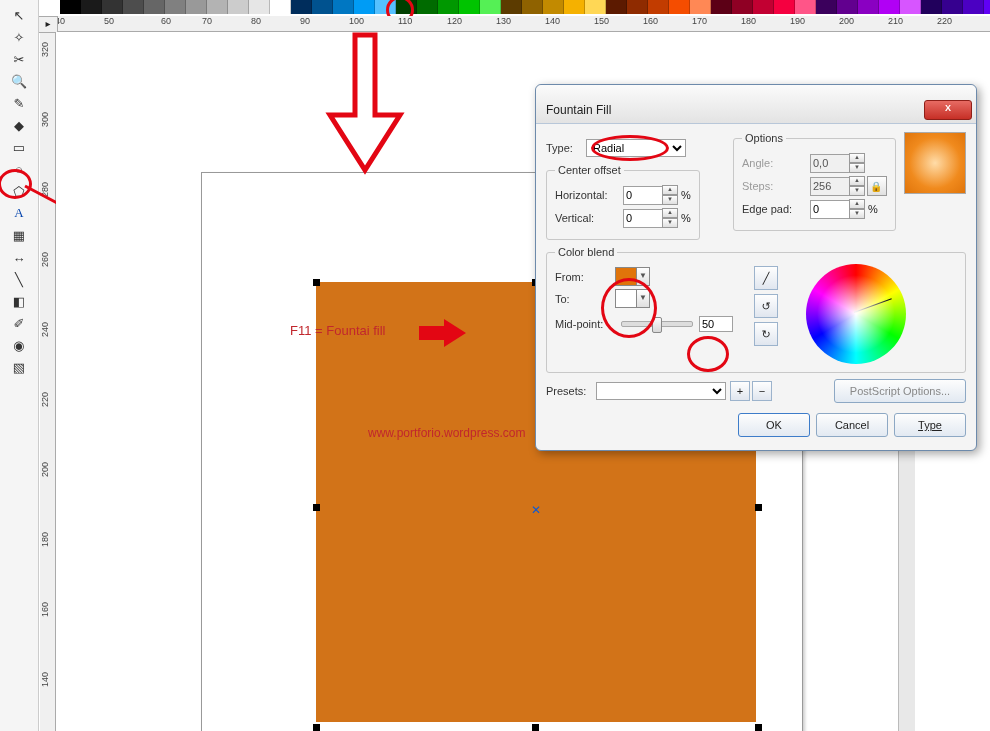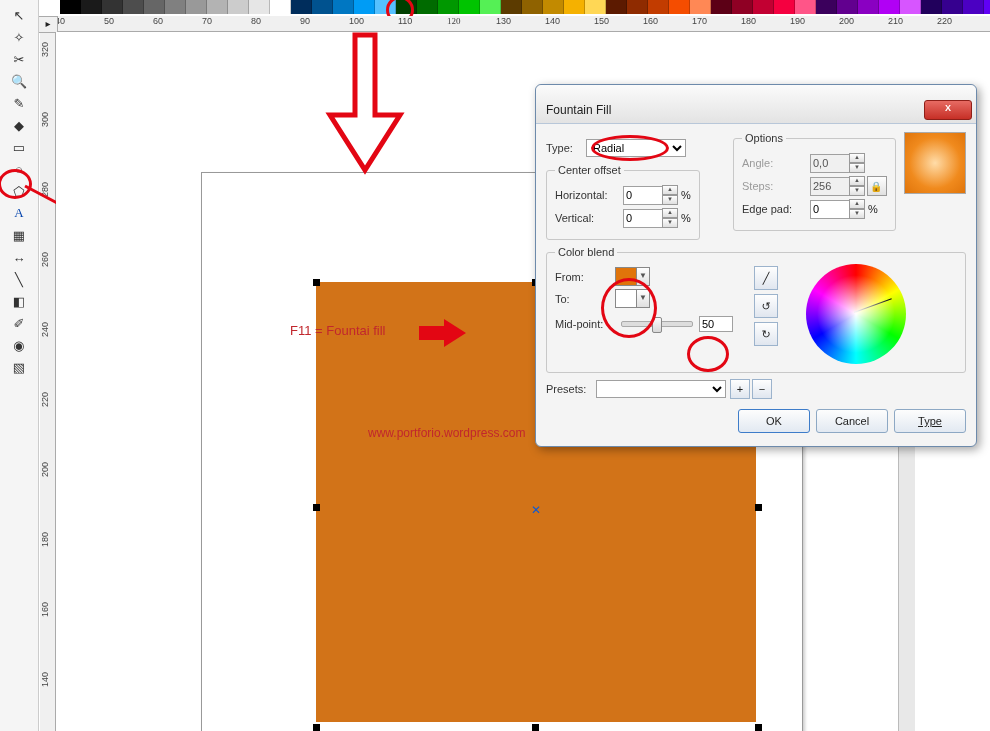--- a/index.html
+++ b/index.html
@@ -102,27 +102,27 @@
     <div style="background: rgb(54, 0, 143);"></div>
     <div style="background: rgb(75, 0, 194);"></div>
     <div style="background: rgb(96, 0, 245);"></div>
   </div>
 
 <div class="red-circle" style="top:-4px;left:386px;width:22px;height:22px"></div>
 
 <div class="ruler-h" id="rulerh">
     <span style="left: 0px;">40</span>
     <span style="left: 49px;">50</span>
-    <span style="left: 98px;">60</span>
+    <span style="left: 106px;">60</span>
     <span style="left: 147px;">70</span>
     <span style="left: 196px;">80</span>
     <span style="left: 245px;">90</span>
     <span style="left: 294px;">100</span>
     <span style="left: 343px;">110</span>
-    <span style="left: 392px; font-family: Liberation Serif, serif;">120</span>
+    <span style="left: 392px;">120</span>
     <span style="left: 441px;">130</span>
     <span style="left: 490px;">140</span>
     <span style="left: 539px;">150</span>
     <span style="left: 588px;">160</span>
     <span style="left: 637px;">170</span>
     <span style="left: 686px;">180</span>
     <span style="left: 735px;">190</span>
     <span style="left: 784px;">200</span>
     <span style="left: 833px;">210</span>
     <span style="left: 882px;">220</span>
@@ -322,20 +322,23 @@
         </div>
       </div>
     </fieldset>
 
     <div class="row" style="margin-top:4px">
       <span class="lbl" style="width:50px">Presets:</span>
       <select style="width:130px"><option></option></select>
       <div class="toolsq" style="width:18px;height:18px">+</div>
       <div class="toolsq" style="width:18px;height:18px;margin-left:2px">−</div>
       <div style="flex:1"></div>
+      <div class="btn" style="min-width:130px;color:#888">
+          <span>PostScript Options...</span>
+        </div>
     </div>
 
     <div class="row" style="justify-content:flex-end;margin-top:10px">
       <div class="btn primary">
           <span>OK</span>
         </div>
       <div class="btn">
           <span>Cancel</span>
         </div>
       <div class="btn">

